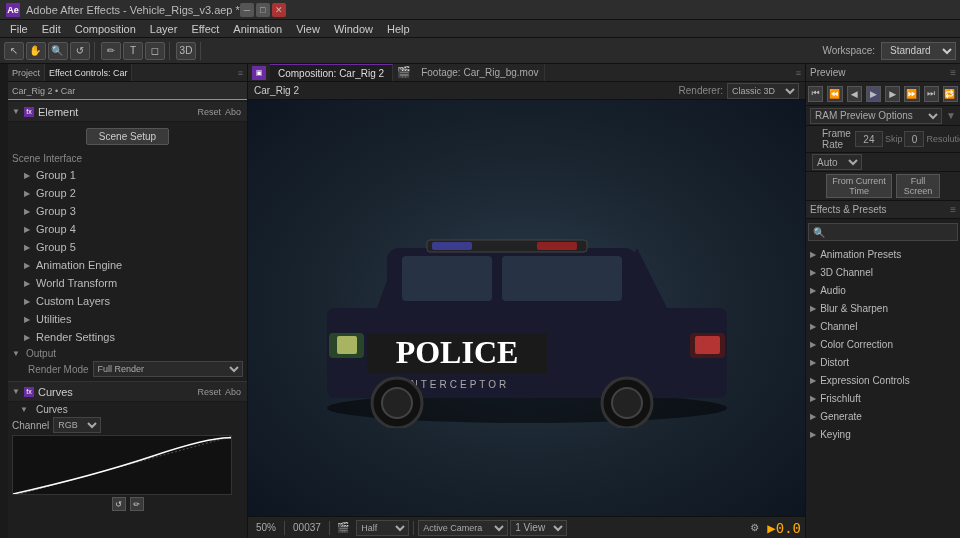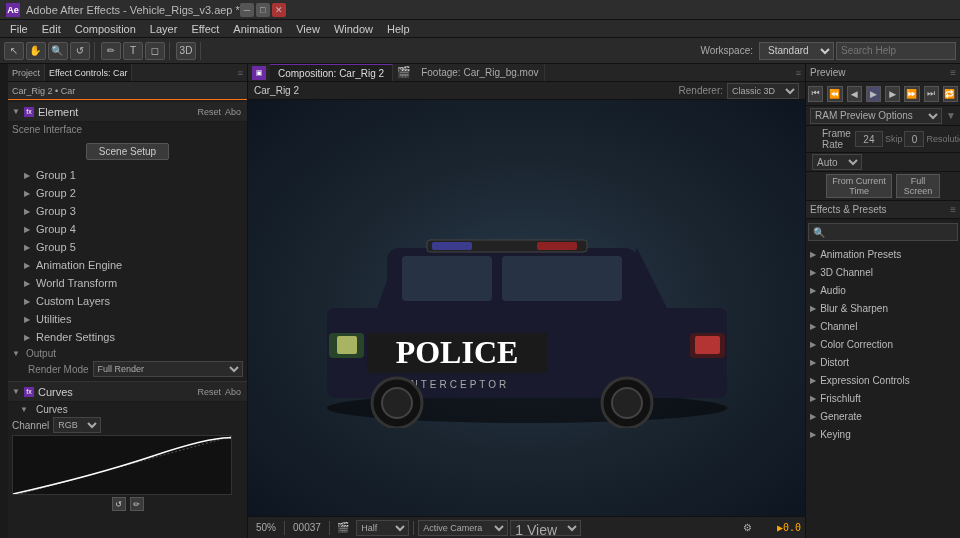--- a/index.html
+++ b/index.html
@@ -140,21 +140,20 @@
   <div class="toolbar-group">
     <div class="toolbar-btn">3D</div>
   </div>
   <div style="flex:1"></div>
   <span style="font-size:10px;color:#aaa;margin-right:4px;">Workspace:</span>
   <select class="workspace-select">
     <option>Standard</option>
     <option>All Panels</option>
     <option>Animation</option>
   </select>
-  <input class="search-box" type="text" placeholder="Search Help" style="">
 </div>
 
 <div id="main">
 
   <div id="left-panel">
     <div class="panel-tab-bar">
       <div class="panel-tab" style="font-size:9px;padding:0 4px;">Project</div>
       <div class="panel-tab active" style="font-size:9px;padding:0 4px;">Effect Controls: Car</div>
       <div style="flex:1"></div>
       <div style="font-size:9px;color:#666;padding:0 4px;">≡</div>
@@ -165,24 +164,24 @@
     <div id="effects-panel">
 
       <div class="effect-section">
         <div class="effect-header">
           <span class="expand-arrow">▼</span>
           <span style="width:10px;height:10px;background:#6a2ca0;margin-right:4px;font-size:7px;display:inline-flex;align-items:center;justify-content:center;color:white;">fx</span>
           <span class="effect-label">Element</span>
           <span class="effect-small-btn">Reset</span>
           <span class="effect-small-btn">Abo</span>
         </div>
-        <div style="padding:2px 4px;font-size:10px;color:#888;">Scene Interface</div>
         <div style="text-align:center;padding:2px;">
           <button class="scene-setup-btn">Scene Setup</button>
         </div>
+        <div style="padding:2px 4px;font-size:10px;color:#888;">Scene Interface</div>
 
         <div class="tree-item">
           <span class="arrow">▶</span>
           <span>Group 1</span>
         </div>
         <div class="tree-item">
           <span class="arrow">▶</span>
           <span>Group 2</span>
         </div>
         <div class="tree-item">
@@ -340,27 +339,27 @@
         <select style="background:#2a2a2a;border:1px solid #444;color:#aaa;font-size:9px;height:16px;">
           <option>Half</option>
           <option>Full</option>
           <option>Quarter</option>
         </select>
         <div class="comp-tool-sep"></div>
         <select style="background:#2a2a2a;border:1px solid #444;color:#aaa;font-size:9px;height:16px;width:90px;">
           <option>Active Camera</option>
           <option>Camera 1</option>
         </select>
-        <select style="background:#2a2a2a;border:1px solid #444;color:#aaa;font-size:14px;height:16px;">
+        <select style="background:#2a2a2a;border:1px solid #444;color:#aaa;font-size:10px;height:16px;">
           <option>1 View</option>
           <option>2 Views</option>
         </select>
         <div style="flex:1;"></div>
         <div style="font-size:10px;color:#aaa;cursor:pointer;padding:0 2px;">⚙</div>
-        <span style="font-size:10px;color:#ffaa00;margin-left:21px;font-family:monospace;">▶0.0</span>
+        <span style="font-size:14px;color:#ffaa00;margin-left:4px;font-family:monospace;">▶0.0</span>
       </div>
     </div>
   </div>
 
   <div id="right-panel">
     <div class="preview-header">
       <span>Preview</span>
       <div style="flex:1;"></div>
       <span style="cursor:pointer;color:#666;">≡</span>
     </div>

